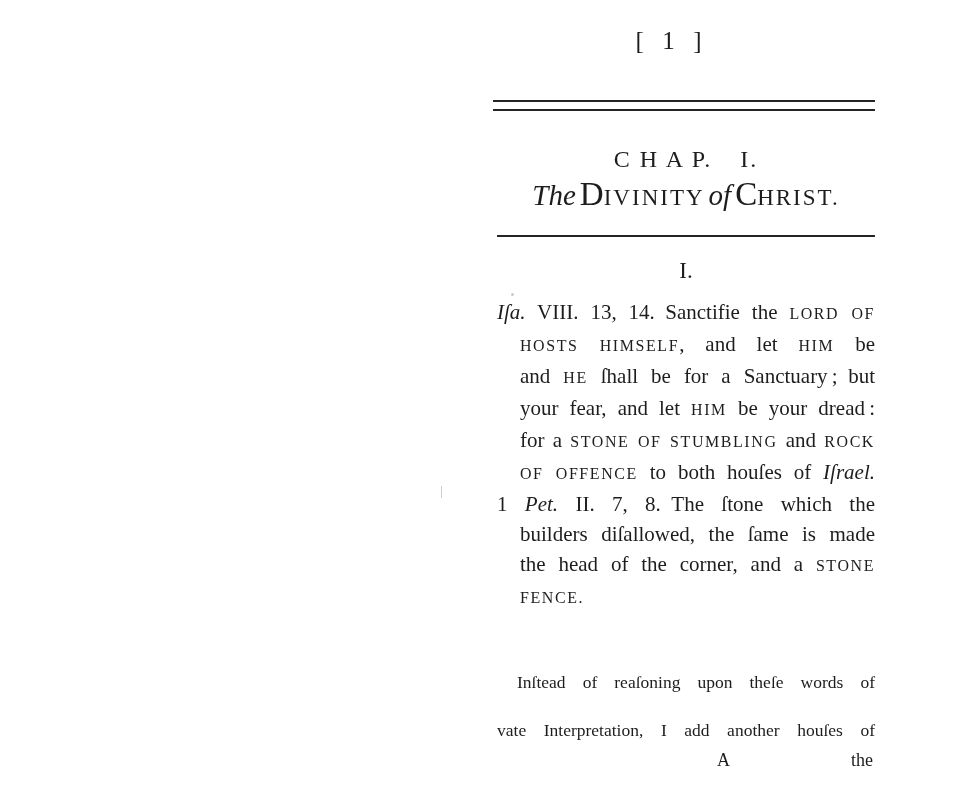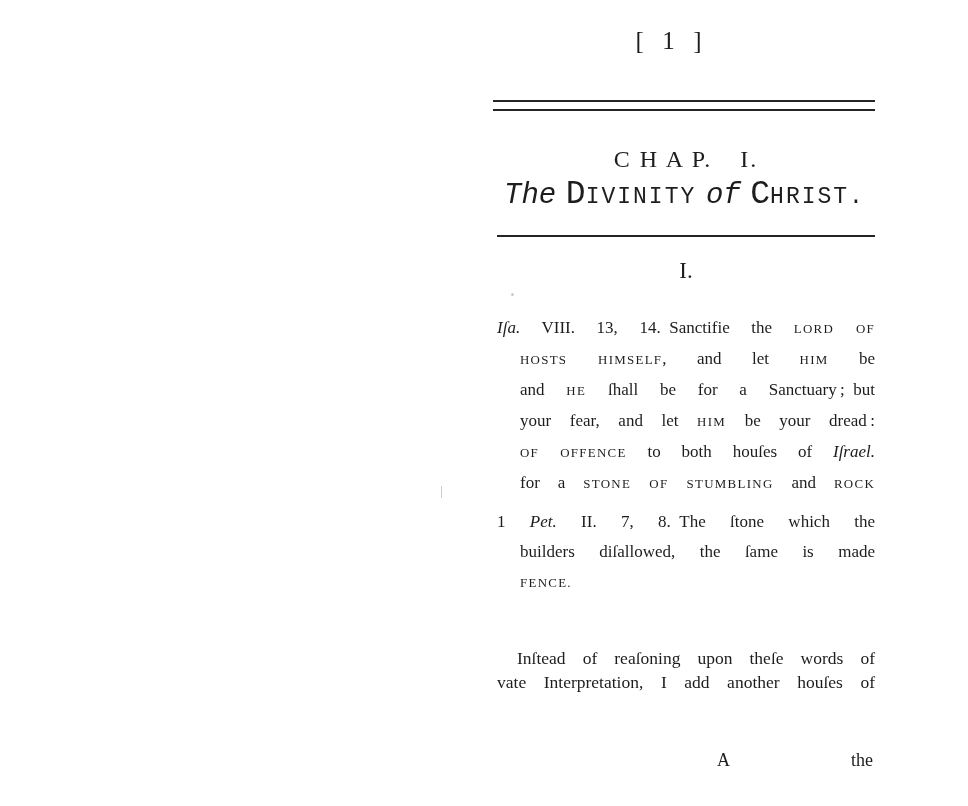--- a/index.html
+++ b/index.html
@@ -20,51 +20,51 @@
   }
   .double-rule{
     position:absolute;top:100px;left:-4px;width:382px;height:7px;
     border-top:2px solid #242424;border-bottom:2px solid #242424;
   }
   .chap-heading{
     position:absolute;top:146px;left:0;width:100%;
     text-align:center;font-size:24px;letter-spacing:2px;
   }
   .chapter-title{
-    position:absolute;top:176px;left:7px;width:100%;
-    text-align:left;white-space:nowrap;font-family:Liberation Mono, monospace;
+    position:absolute;top:176px;left:0;width:100%;
+    text-align:center;white-space:nowrap;
   }
   .seg-ilg{font-style:italic;font-size:29px;}
   .seg-lc{font-size:33px;}
   .seg-sc2{font-size:23px;letter-spacing:2px;}
   .single-rule{
     position:absolute;top:235px;left:0;width:378px;height:0;
     border-top:2px solid #242424;
   }
   .section-number{
     position:absolute;top:258px;left:0;width:100%;
     text-align:center;font-size:23px;
   }
 
-  .quotes{position:absolute;top:313px;left:0;width:378px;font-size:17px;}
+  .quotes{position:absolute;top:297px;left:0;width:378px;font-size:21px;}
   .quote-block{width:378px;}
-  .quote-block.second{margin-top:8px;}
+  .quote-block.second{}
   .line{
     line-height:30px;
     text-align:justify;
     text-align-last:justify;
   }
   .line.hang{padding-left:23px;}
   .line.nojust{text-align-last:left;}
   .line.pindent{text-indent:20px;}
   .seg-i{font-style:italic;}
   .seg-sc{font-size:0.76em;letter-spacing:0.1em;}
 
   .body-paragraph{position:absolute;top:646px;left:0;width:378px;font-size:17.5px;}
-  .body-paragraph .line{line-height:24px;}
+  .body-paragraph .line{line-height:24px;margin-top:24px;}
 
   .catchline{position:absolute;top:748px;left:0;width:378px;height:26px;font-size:18px;line-height:24px;}
   .signature-mark{position:absolute;left:220px;top:0;}
   .catchword{position:absolute;right:2px;top:0;}
 
   .speck{position:absolute;background:#8a8a8a;opacity:.45;border-radius:50%;}
   .speck.dot{left:511px;top:293px;width:3px;height:3px;}
   .scratch{position:absolute;left:441px;top:486px;width:1px;height:12px;background:#9a9a9a;opacity:.5;}
 </style>
 </head>
@@ -88,26 +88,27 @@
     <div class="single-rule"></div>
 
     <div class="section-number">I.</div>
 
     <div class="quotes">
       <div class="quote-block">
           <div class="line"><span class="seg-i">Iſa.</span><span> VIII. 13, 14.</span><span> Sanctifie the </span><span class="seg-sc">LORD OF</span></div>
           <div class="line hang"><span class="seg-sc">HOSTS HIMSELF</span><span>, and let </span><span class="seg-sc">HIM</span><span> be</span></div>
           <div class="line hang"><span>and </span><span class="seg-sc">HE</span><span> ſhall be for a Sanctuary ; but</span></div>
           <div class="line hang"><span>your fear, and let </span><span class="seg-sc">HIM</span><span> be your dread :</span></div>
+          <div class="line hang"><span>for a </span><span class="seg-sc">STONE OF STUMBLING</span><span> and </span><span class="seg-sc">ROCK</span></div>
           <div class="line hang"><span class="seg-sc">OF OFFENCE</span><span> to both houſes of </span><span class="seg-i">Iſrael.</span></div>
-          <div class="line hang"><span>for a </span><span class="seg-sc">STONE OF STUMBLING</span><span> and </span><span class="seg-sc">ROCK</span></div>
         </div>
       <div class="quote-block second">
           <div class="line"><span>1 </span><span class="seg-i">Pet.</span><span> II. 7, 8.</span><span> The ſtone which the</span></div>
           <div class="line hang"><span>builders diſallowed, the ſame is made</span></div>
+          <div class="line hang"><span>the head of the corner, and a </span><span class="seg-sc">STONE</span></div>
           <div class="line hang nojust"><span class="seg-sc">FENCE.</span></div>
         </div>
     </div>
 
     <div class="body-paragraph">
         <div class="line pindent"><span>Inſtead of reaſoning upon theſe words of</span></div>
         <div class="line"><span>vate Interpretation, I add another houſes of</span></div>
       </div>
 
     <div class="catchline">

